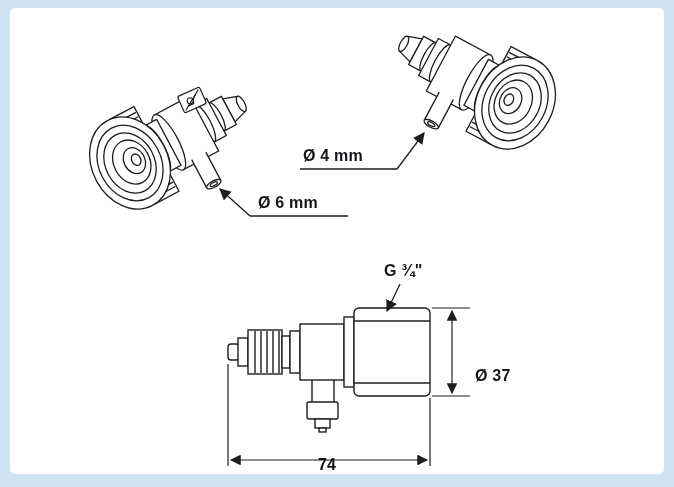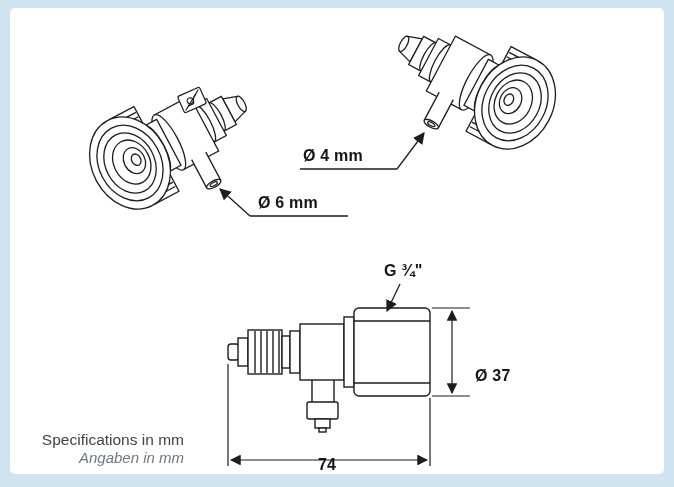--- a/index.html
+++ b/index.html
@@ -166,17 +166,13 @@
   <div class="lbl" style="left:258px;top:194px;text-align:right;">Ø 6 mm</div>
 
   <div class="lbl" style="left:303px;top:147px;">Ø 4 mm</div>
 
   <div class="lbl" style="left:384px;top:262px;">G ¾"</div>
 
   <div class="lbl" style="left:475px;top:343px;margin-top:24px;">Ø 37</div>
 
   <div class="lbl lbl-74" style="left:318px;top:456px;">74</div>
 
-  <div class="footer">
-    <div class="en">Specifications in mm</div>
-    <div class="de">Angaben in mm</div>
-  </div>
 </div>
 
 </body></html>

